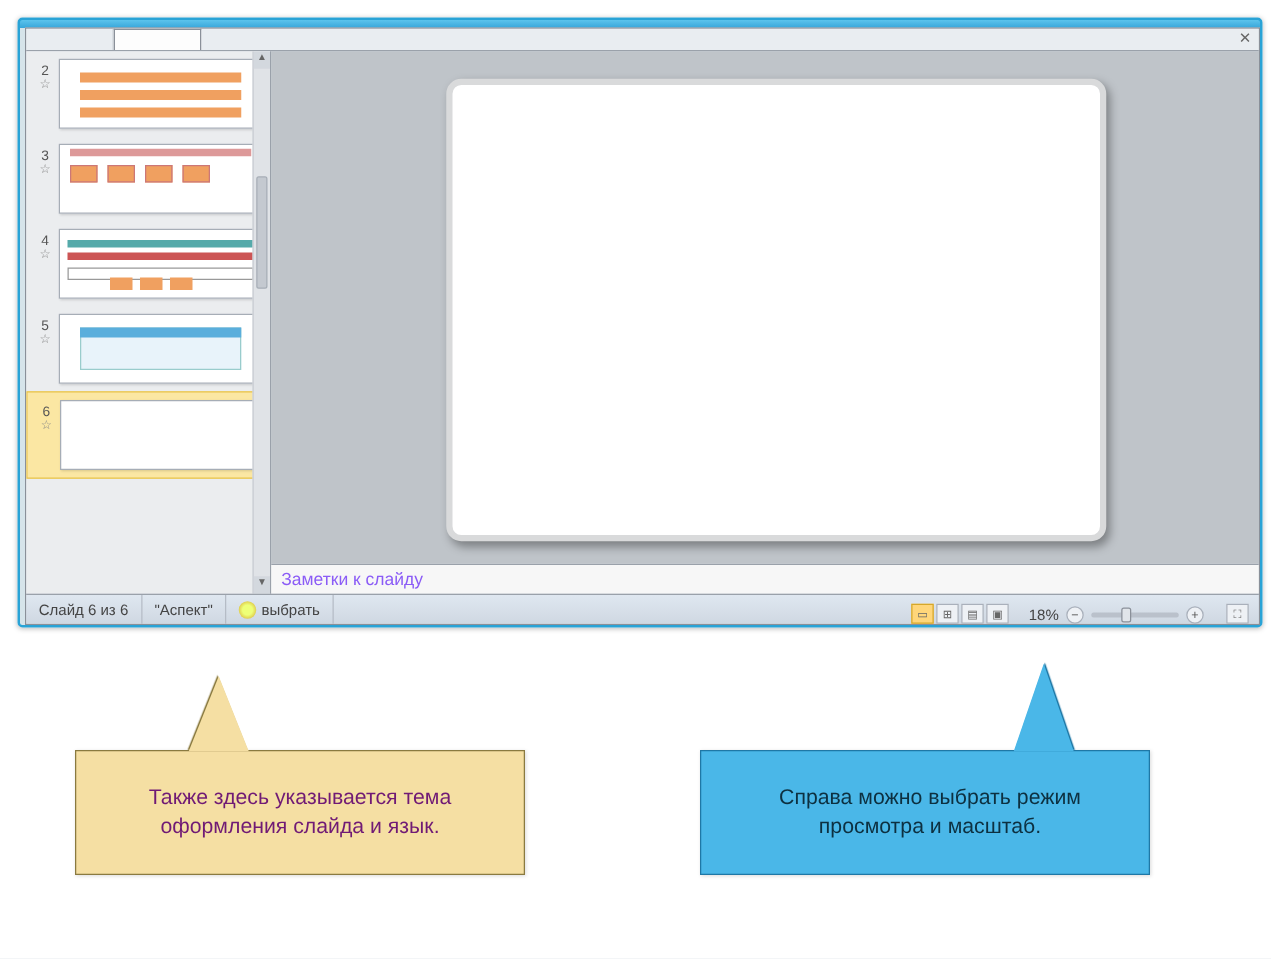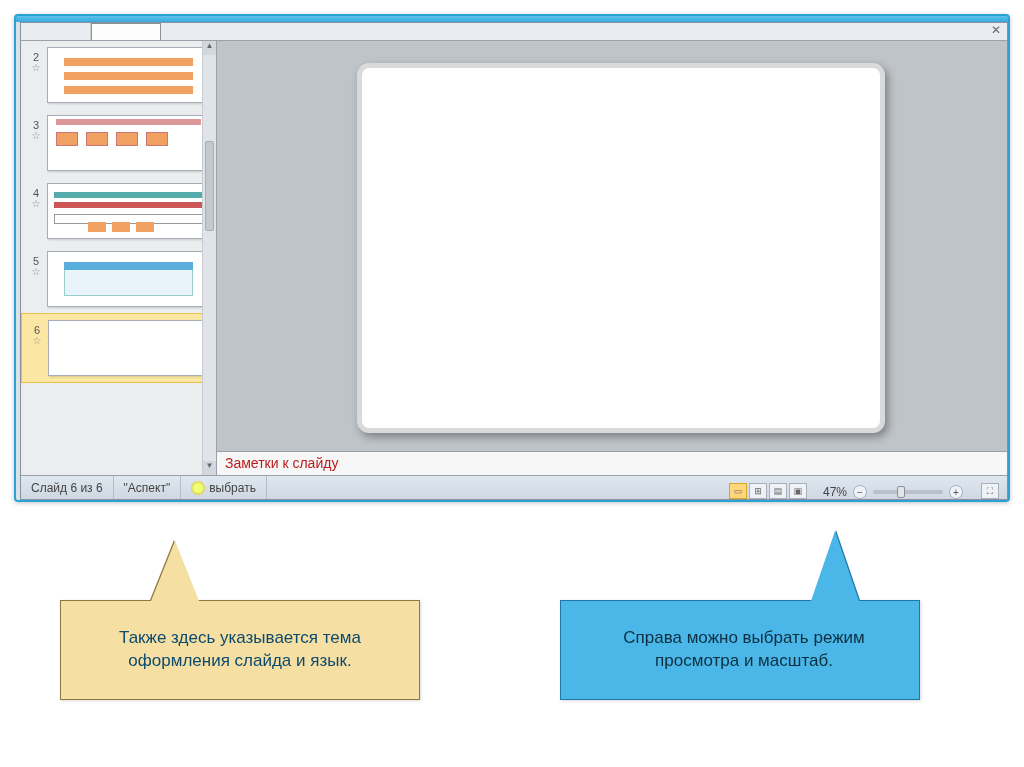--- a/index.html
+++ b/index.html
@@ -150,21 +150,21 @@
 
   
   .notes-pane {
     position: absolute;
     left: 196px; right: 0; bottom: 24px;
     height: 24px;
     background: #f7f7f7;
     border-top: 1px solid #9aa1aa;
     padding: 3px 8px;
     font-size: 14px;
-    color: #b91c1c;
+    color: #8b5cf6;
   }
 
   
   .status-bar {
     position: absolute;
     left: 0; right: 0; bottom: 0;
     height: 24px;
     background: linear-gradient(#dfe7f0, #cfd8e2);
     border-top: 1px solid #9aa1aa;
     display: flex;
@@ -223,21 +223,21 @@
     justify-content: center;
     text-align: center;
     font-size: 17px;
     line-height: 1.35;
     padding: 12px 20px;
     box-shadow: 1px 1px 3px rgba(0,0,0,.15);
   }
   .callout-left {
     left: 60px; top: 600px;
     background: #f5dfa3;
-    color: #0c4a6e;
+    color: #701a75;
   }
   .callout-right {
     left: 560px; top: 600px;
     background: #4ab7e8;
     border-color: #1f78a6;
     color: #0d3040;
     padding-left: 28px;
   }
   .callout::before {
     content:"";
@@ -352,21 +352,21 @@
         <span>выбрать</span>
       </div>
       <div class="spacer"></div>
       <div class="view-btns">
         <div class="vbtn active">▭</div>
         <div class="vbtn">⊞</div>
         <div class="vbtn">▤</div>
         <div class="vbtn">▣</div>
       </div>
       <div class="zoom-group">
-        <span>47%</span>
+        <span>18%</span>
         <div class="zminus">−</div>
         <div class="zoom-track">
           <div class="zoom-thumb"></div>
         </div>
         <div class="zplus">+</div>
       </div>
       <div class="fit-btn">⛶</div>
     </div>
 
   </div>

